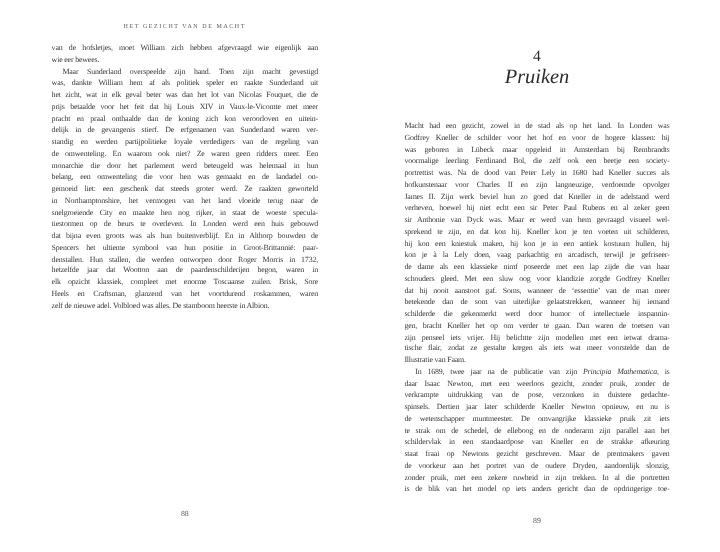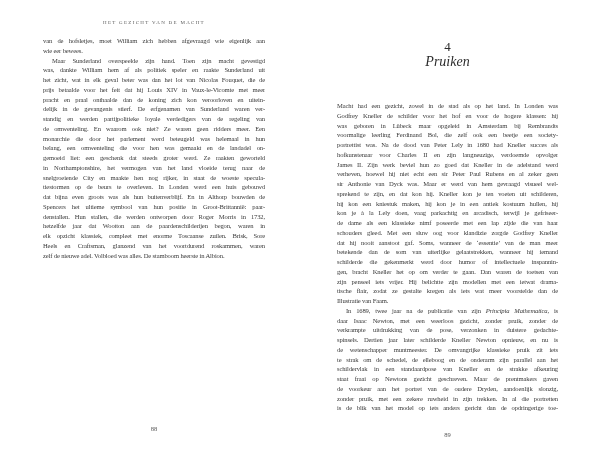--- a/index.html
+++ b/index.html
@@ -47,21 +47,21 @@
     text-align: center;
     font-size: 13px;
     color: #2c2c2c;
   }
   .chapter-title {
     position: absolute;
     top: 54px;
     left: 0;
     width: 100%;
     text-align: center;
-    font-size: 14px;
+    font-size: 17px;
     font-style: italic;
     color: #2c2c2c;
   }
 
   .body-text {
     position: absolute;
     left: 0;
     width: 100%;
     font-size: 6.6px;
     letter-spacing: -0.15px;

